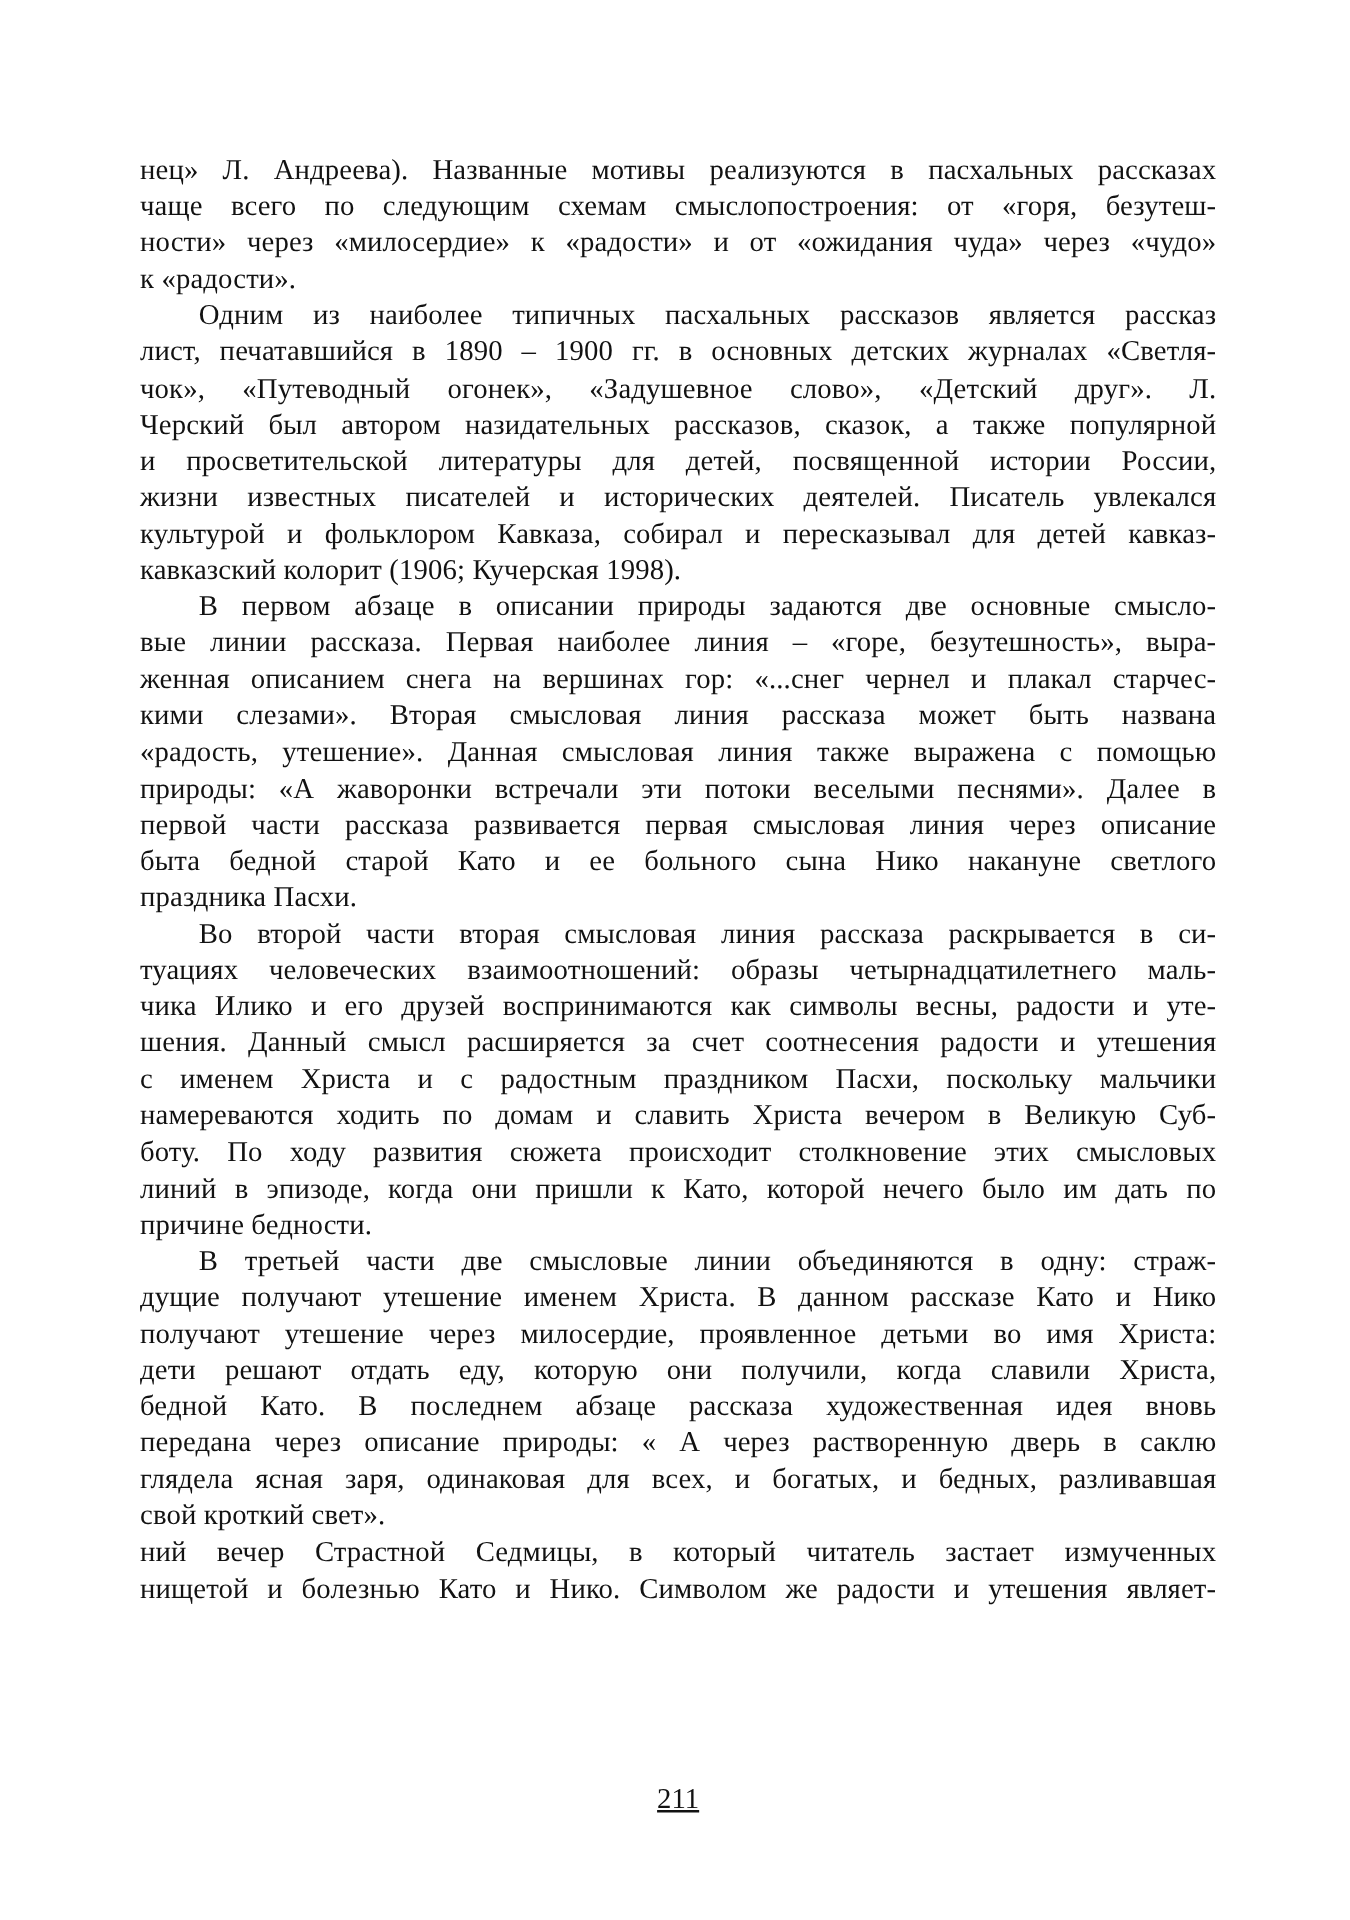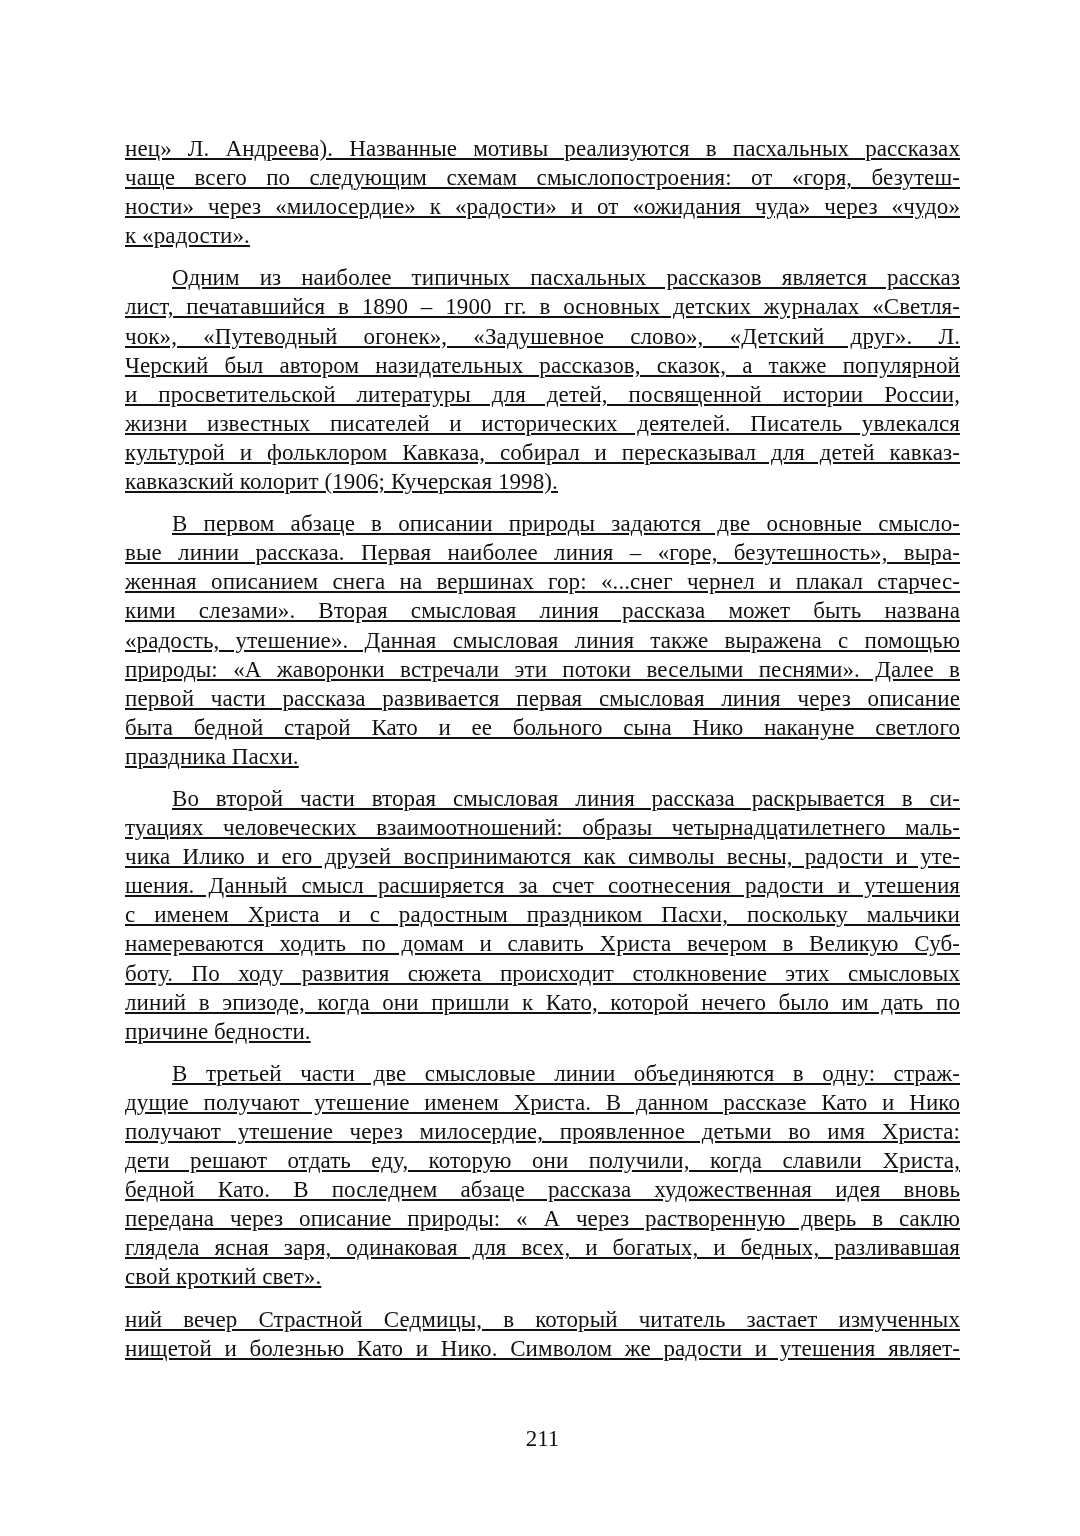--- a/index.html
+++ b/index.html
@@ -13,40 +13,41 @@
     position: relative;
     font-family: "Liberation Serif", "DejaVu Serif", serif;
     color: #121212;
   }
   .text-block {
     position: absolute;
     left: 112px;
     top: 121px;
     width: 861px;
   }
-  .paragraph { margin: 13px; text-decoration: underline; }
+  .paragraph { margin: 0; }
   .line {
     font-size: 23px;
     line-height: 29.1px;
     height: 29.1px;
     white-space: nowrap;
     text-align: justify;
     text-align-last: justify;
     letter-spacing: 0.1px;
   }
   .line.indented { text-indent: 47px; }
   .line.last { text-align-last: left; }
   .page-number {
     position: absolute;
     left: 112px;
     top: 1424px;
     width: 861px;
     text-align: center;
     font-size: 23px;
     line-height: 29px;
+    text-decoration: underline;
   }
 </style>
 </head>
 <body>
 
 <div class="text-block" id="paragraphs">
     <div class="paragraph">
       <div class="line">нец» Л. Андреева). Названные мотивы реализуются в пасхальных рассказах</div>
       <div class="line">чаще всего по следующим схемам смыслопостроения: от «горя, безутеш-</div>
       <div class="line">ности» через «милосердие» к «радости» и от «ожидания чуда» через «чудо»</div>

